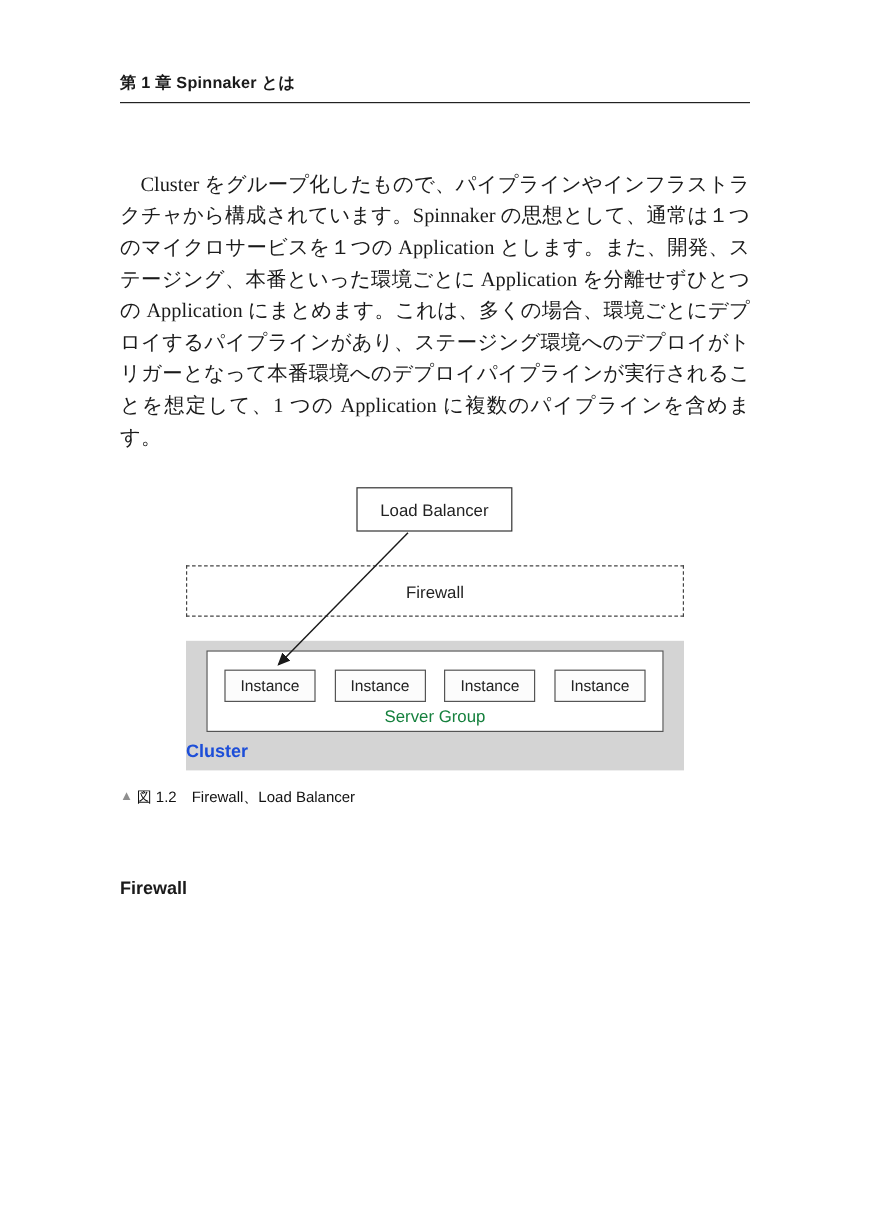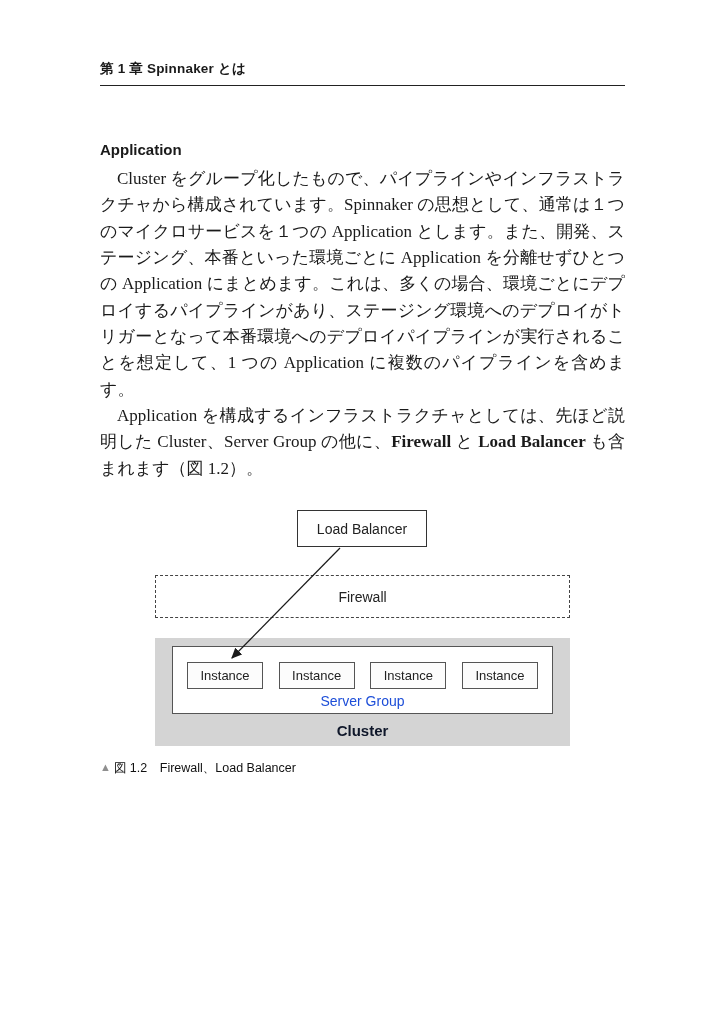--- a/index.html
+++ b/index.html
@@ -108,29 +108,28 @@
     width: 76px; height: 27px;
     background: #fcfcfc;
     border: 1px solid #555;
     display: flex; align-items: center; justify-content: center;
     font-size: 13px; color: #222;
   }
   .sg-label {
     position: absolute;
     left: 0; right: 0; bottom: 4px;
     text-align: center;
-    font-size: 14px; color: #1d4ed8;
+    font-size: 14px; color: #15803d;
   }
   .cluster-label {
     position: absolute;
     left: 0; right: 0; bottom: 7px;
-    text-align: center;
     font-size: 15px;
     font-weight: bold;
-    color: #0f172a;
+    color: #1d4ed8;
   }
   .caption {
     position: absolute;
     left: 0; right: 0; top: 250px;
     text-align: left;
     font-size: 12.5px;
     color: #111;
   }
   .caption-marker {
     color: #8f8f8f;
@@ -151,25 +150,23 @@
 </style>
 </head>
 <body>
 
 <div class="page">
 
   <div class="chapter-header">第 1 章 Spinnaker とは</div>
 
   <div class="content">
 
-    <h2 class="section-heading">Application</h2>
 
     <p class="body-text">Cluster をグループ化したもので、パイプラインやインフラストラクチャから構成されています。Spinnaker の思想として、通常は１つのマイクロサービスを１つの Application とします。また、開発、ステージング、本番といった環境ごとに Application を分離せずひとつの Application にまとめます。これは、多くの場合、環境ごとにデプロイするパイプラインがあり、ステージング環境へのデプロイがトリガーとなって本番環境へのデプロイパイプラインが実行されることを想定して、1 つの Application に複数のパイプラインを含めます。</p>
 
-    <p class="body-text"><span>Application を構成するインフラストラクチャとしては、先ほど説明した Cluster、Server Group の他に、</span><strong>Firewall</strong><span> と </span><strong>Load Balancer</strong><span> も含まれます（図 1.2）。</span></p>
 
     <figure class="figure">
 
       <div class="lb-box">
         <span>Load Balancer</span>
       </div>
 
       <svg class="arrow-svg" width="525" height="236" viewBox="0 0 525 236">
         <defs>
           <marker id="arrowhead" markerWidth="10" markerHeight="9" refX="8" refY="4" orient="auto">

